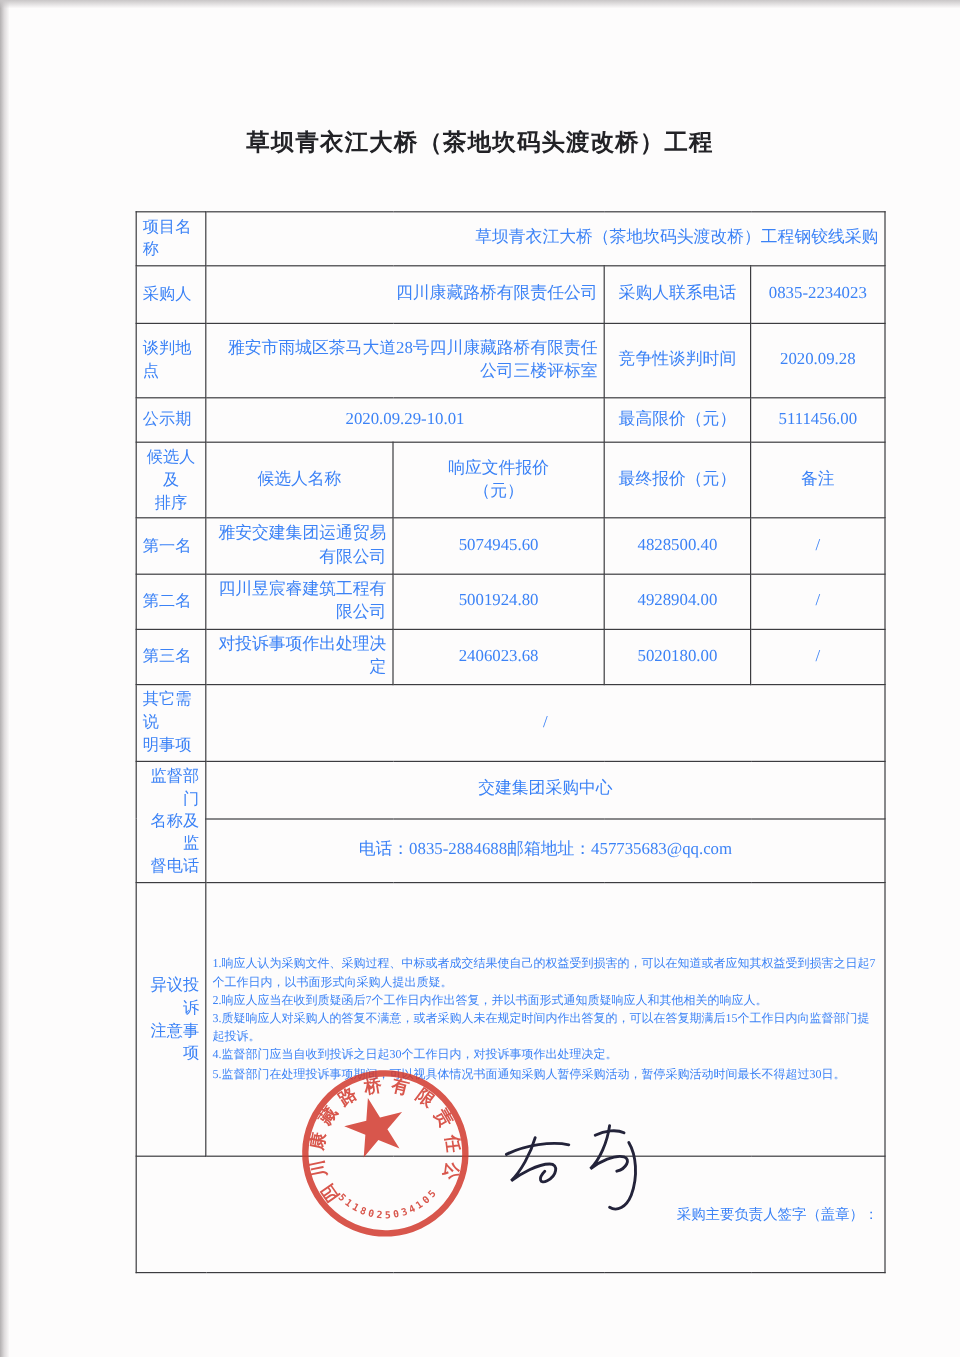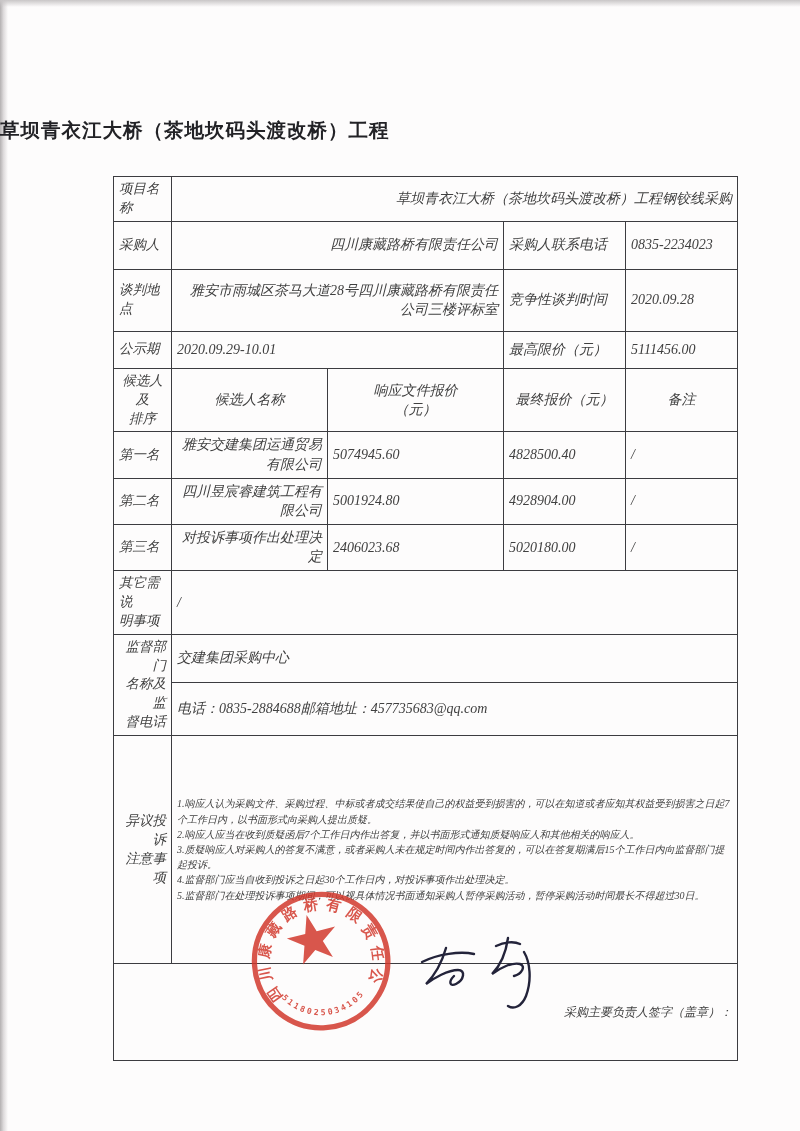--- a/index.html
+++ b/index.html
@@ -18,42 +18,43 @@
     position:absolute; left:0; top:0; bottom:0; width:8px;
     background:linear-gradient(to right,#b3b0b1 0%,#dedbdc 45%,rgba(255,255,255,0) 100%);
     pointer-events:none;
   }
   .edge-top {
     position:absolute; left:0; right:0; top:0; height:7px;
     background:linear-gradient(to bottom,#c9c6c7 0%,rgba(255,255,255,0) 100%);
     pointer-events:none;
   }
   .titles {
-    position:absolute; left:0; top:110px; width:800px;
+    position:absolute; left:0; top:99px; width:800px;
+    text-align:center;
   }
   .titles h1 {
     font-size:19.5px; font-weight:bold; letter-spacing:1px;
     line-height:42px; color:#222226;
   }
   table.doc {
     position:absolute; left:113px; top:176px;
     width:624px; border-collapse:collapse; table-layout:fixed;
-    font-size:14px; color:#404040;font-style:italic;
+    font-size:14px; color:#3b82f6;
   }
   table.doc td {
     border:1.6px solid #3c3c40;
     padding:3px 5px;
     vertical-align:middle;
     line-height:1.4;
     overflow:hidden;
   }
   td.lab { font-size:13.5px; padding:3px 1px 3px 2px; text-align:left; white-space:pre-line; }
   td.lab-c { font-size:13.5px; padding:3px 1px; text-align:right; white-space:pre-line; }
   td.tl  { text-align:right; }
-  td.ctr { }
+  td.ctr { text-align:center; }
   td.pre { white-space:pre-line; }
   tr.h-r1 td { height:44px; }
   tr.h-r2 td { height:48px; }
   tr.h-r3 td { height:62px; }
   tr.h-r4 td { height:37px; }
   tr.h-hdr td { height:56px; text-align:center; }
   tr.h-cand td { height:46px; }
   tr.h-other td { height:46px; }
   tr.h-sup1 td { height:38px; }
   tr.h-sup2 td { height:42px; }

